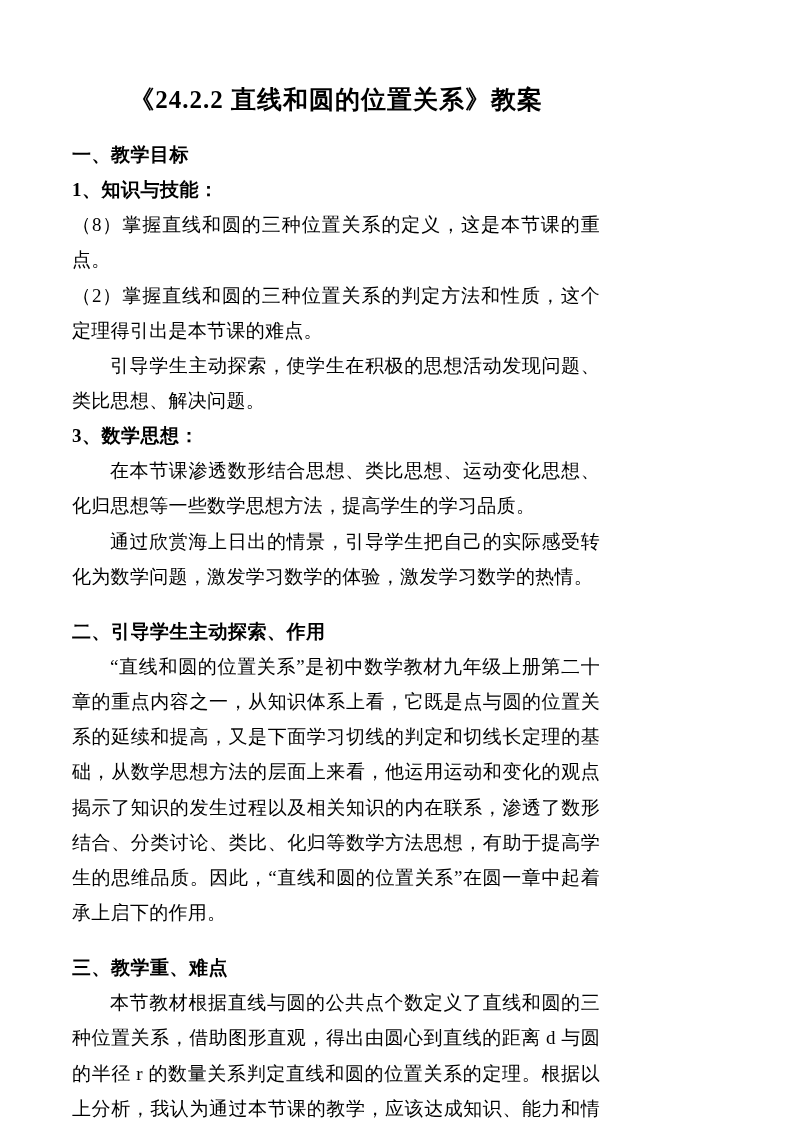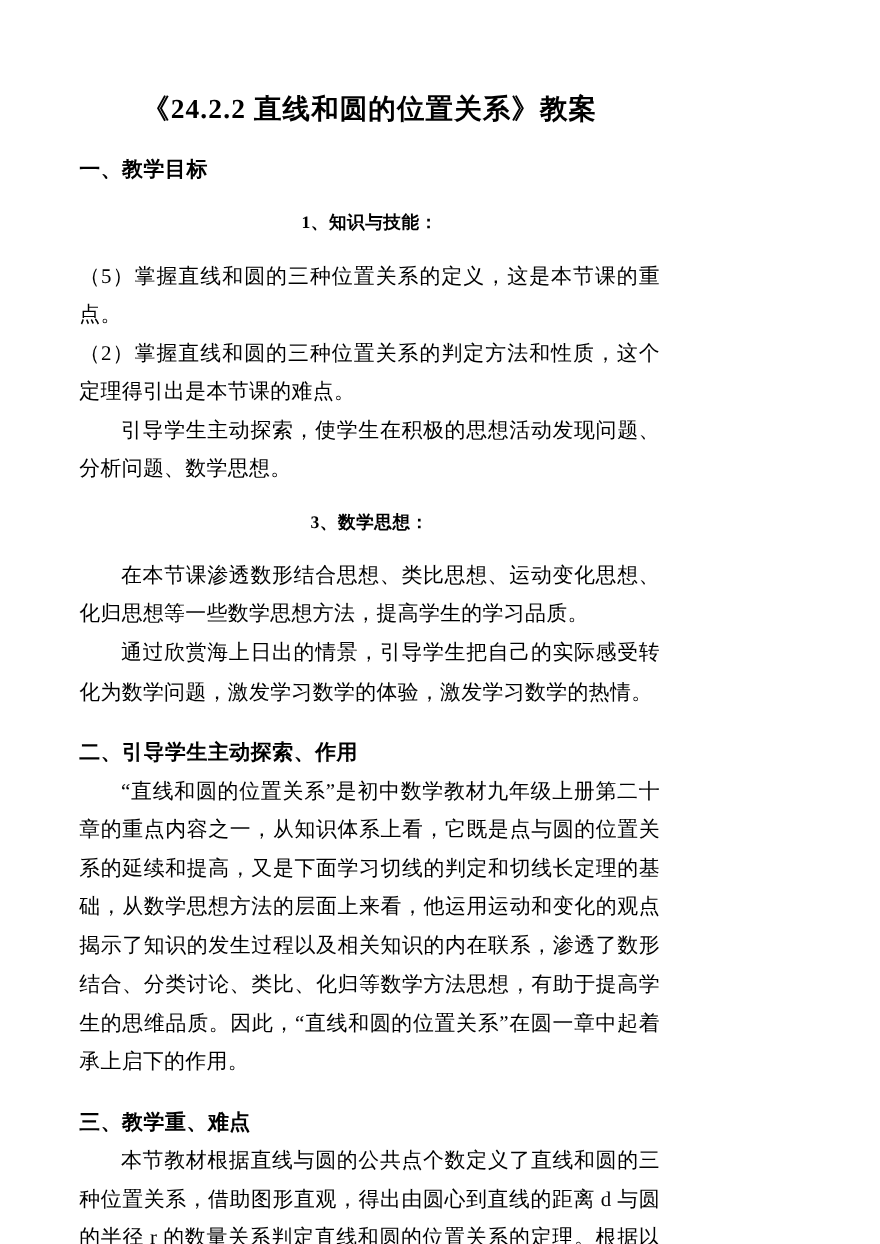--- a/index.html
+++ b/index.html
@@ -29,49 +29,48 @@
     line-height: 1.4;
   }
   .section-head {
     font-size: 19px;
     font-weight: bold;
     line-height: 1.85;
     margin: 20px 0 0 0;
     letter-spacing: 0.5px;
   }
   .sub-head {
-    font-size: 16px;
+    font-size: 19px;
     font-weight: bold;
     line-height: 1.85;
-    margin: 16px;
+    margin: 0;
     letter-spacing: 0.5px;
-    text-align: center;
   }
   .para {
     font-size: 19px;
     line-height: 1.85;
     margin: 0;
     text-align: justify;
     letter-spacing: 0.3px;
   }
   .indent {
     text-indent: 38px;
   }
 </style>
 </head>
 <body>
 
 <div class="page">
   <h1 class="doc-title">《24.2.2 直线和圆的位置关系》教案</h1>
   <div class="body-content">
     <p class="section-head">一、教学目标</p>
     <p class="sub-head">1、知识与技能：</p>
-    <p class="para">（5）掌握直线和圆的三种位置关系的定义，这是本节课的重点。</p>
+    <p class="para">（8）掌握直线和圆的三种位置关系的定义，这是本节课的重点。</p>
     <p class="para">（2）掌握直线和圆的三种位置关系的判定方法和性质，这个定理得引出是本节课的难点。</p>
-    <p class="para indent">引导学生主动探索，使学生在积极的思想活动发现问题、分析问题、数学思想。</p>
+    <p class="para indent">引导学生主动探索，使学生在积极的思想活动发现问题、类比思想、解决问题。</p>
     <p class="sub-head">3、数学思想：</p>
     <p class="para indent">在本节课渗透数形结合思想、类比思想、运动变化思想、化归思想等一些数学思想方法，提高学生的学习品质。</p>
     <p class="para indent">通过欣赏海上日出的情景，引导学生把自己的实际感受转化为数学问题，激发学习数学的体验，激发学习数学的热情。</p>
     <p class="section-head">二、引导学生主动探索、作用</p>
     <p class="para indent">“直线和圆的位置关系”是初中数学教材九年级上册第二十章的重点内容之一，从知识体系上看，它既是点与圆的位置关系的延续和提高，又是下面学习切线的判定和切线长定理的基础，从数学思想方法的层面上来看，他运用运动和变化的观点揭示了知识的发生过程以及相关知识的内在联系，渗透了数形结合、分类讨论、类比、化归等数学方法思想，有助于提高学生的思维品质。因此，“直线和圆的位置关系”在圆一章中起着承上启下的作用。</p>
     <p class="section-head">三、教学重、难点</p>
     <p class="para indent">本节教材根据直线与圆的公共点个数定义了直线和圆的三种位置关系，借助图形直观，得出由圆心到直线的距离 d 与圆的半径 r 的数量关系判定直线和圆的位置关系的定理。根据以上分析，我认为通过本节课的教学，应该达成知识、能力和情感三方面的目标。</p>
   </div>
 </div>
 

